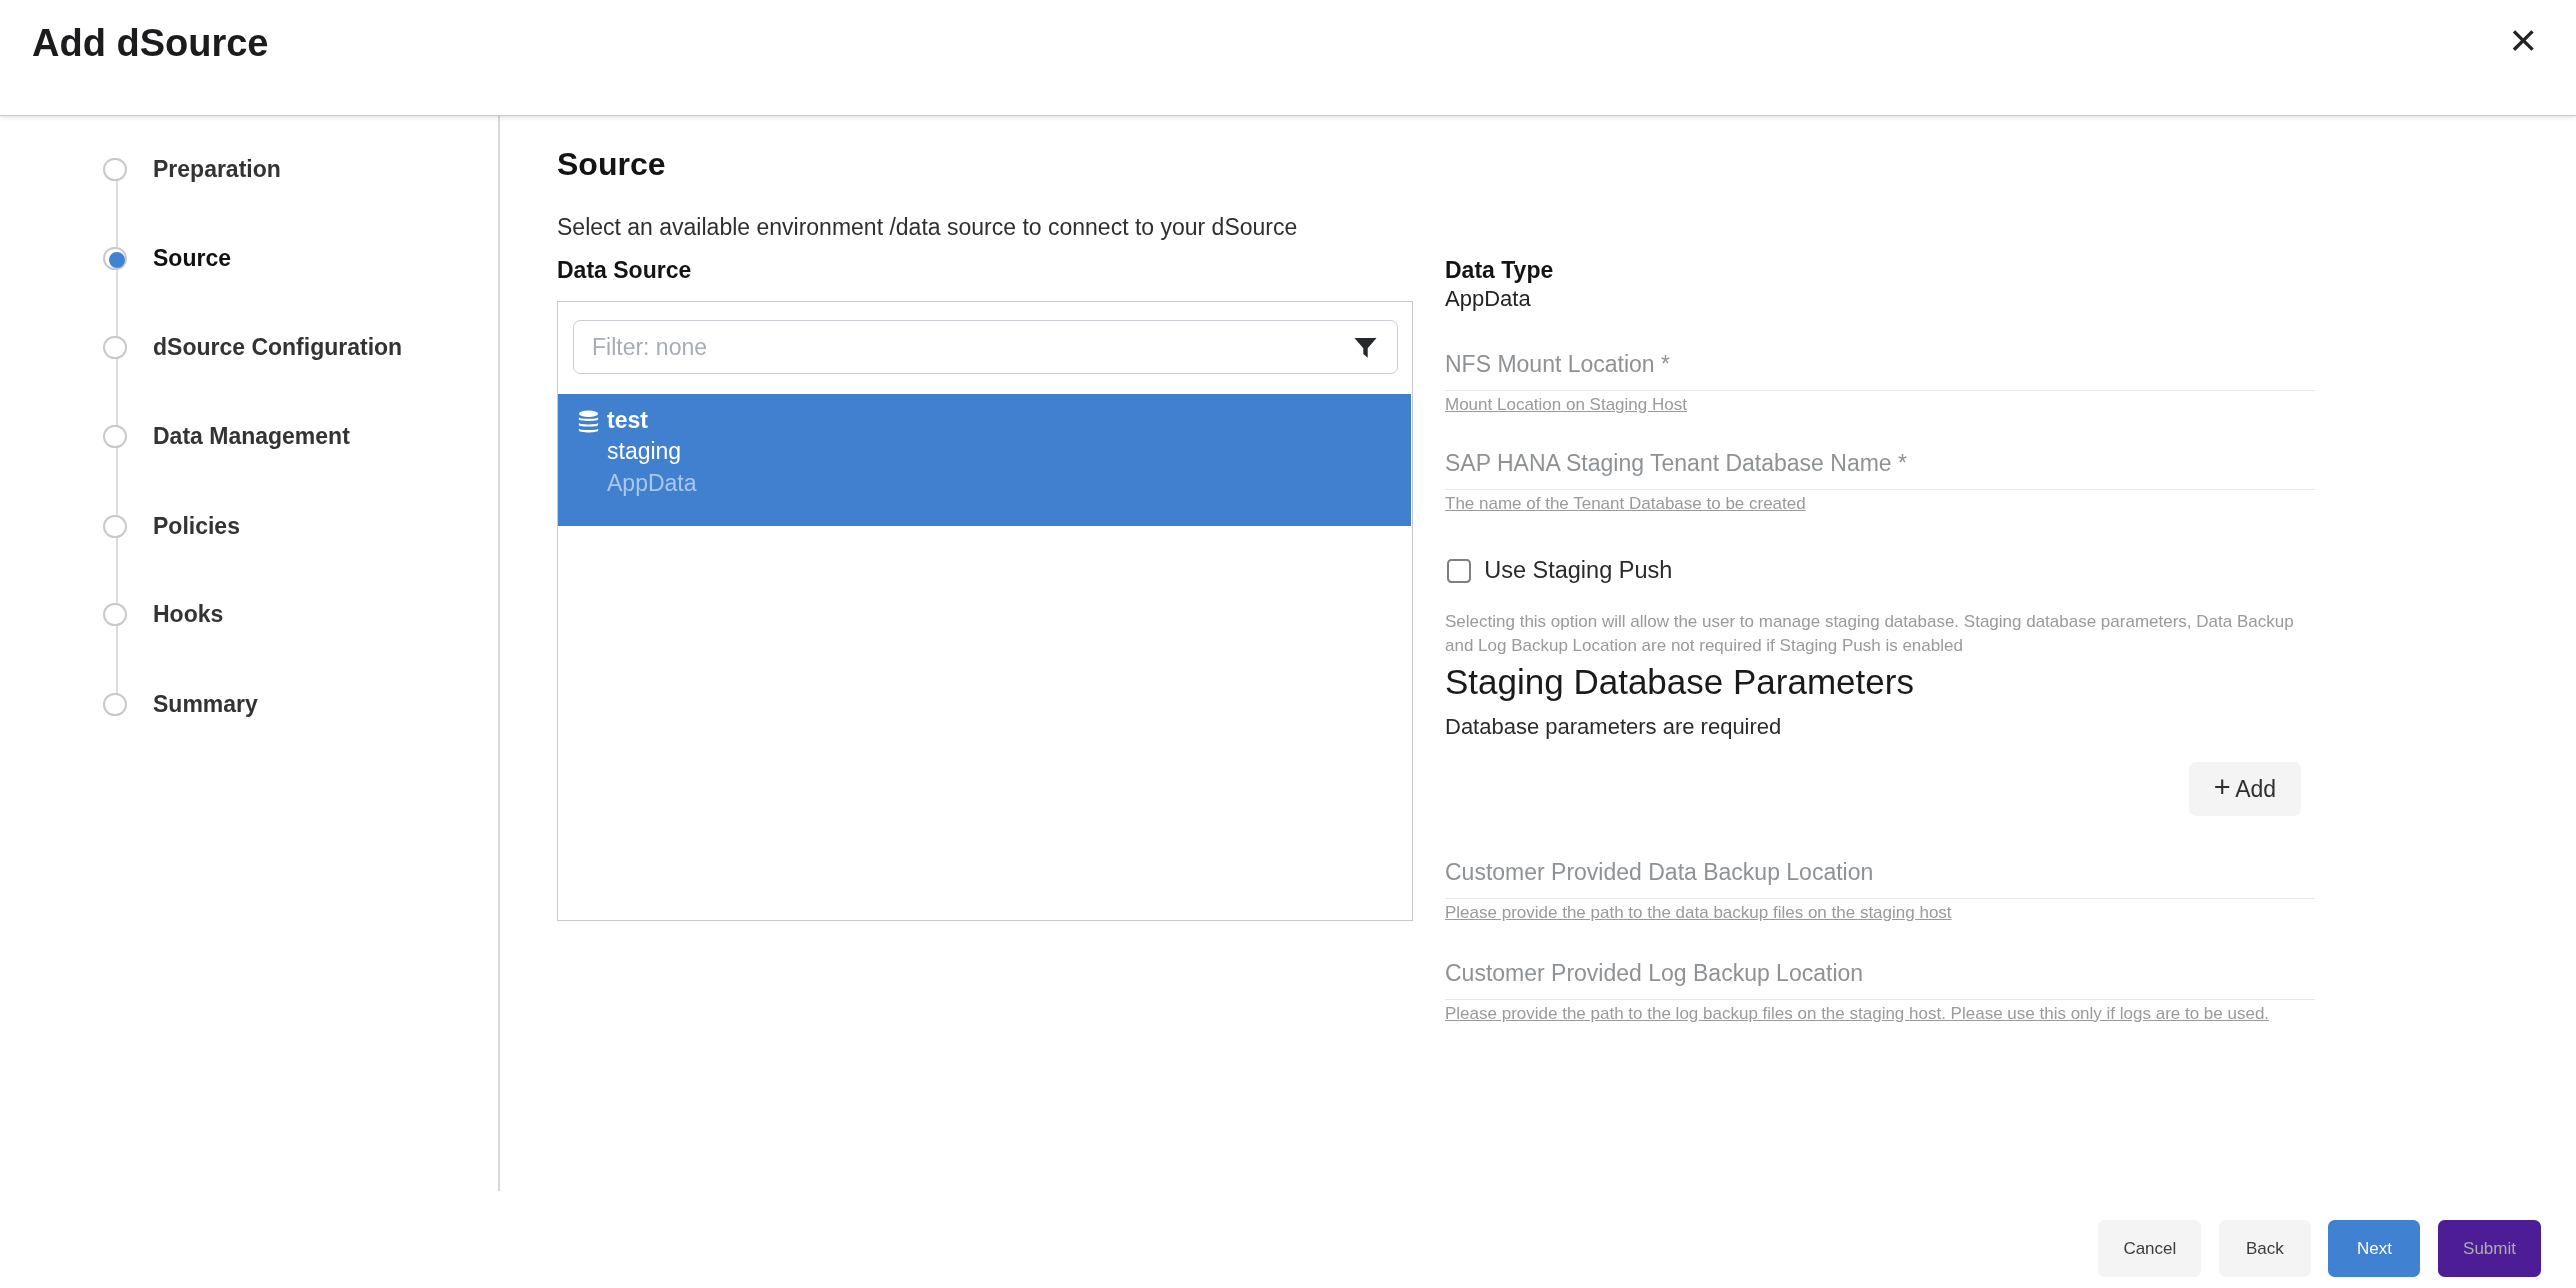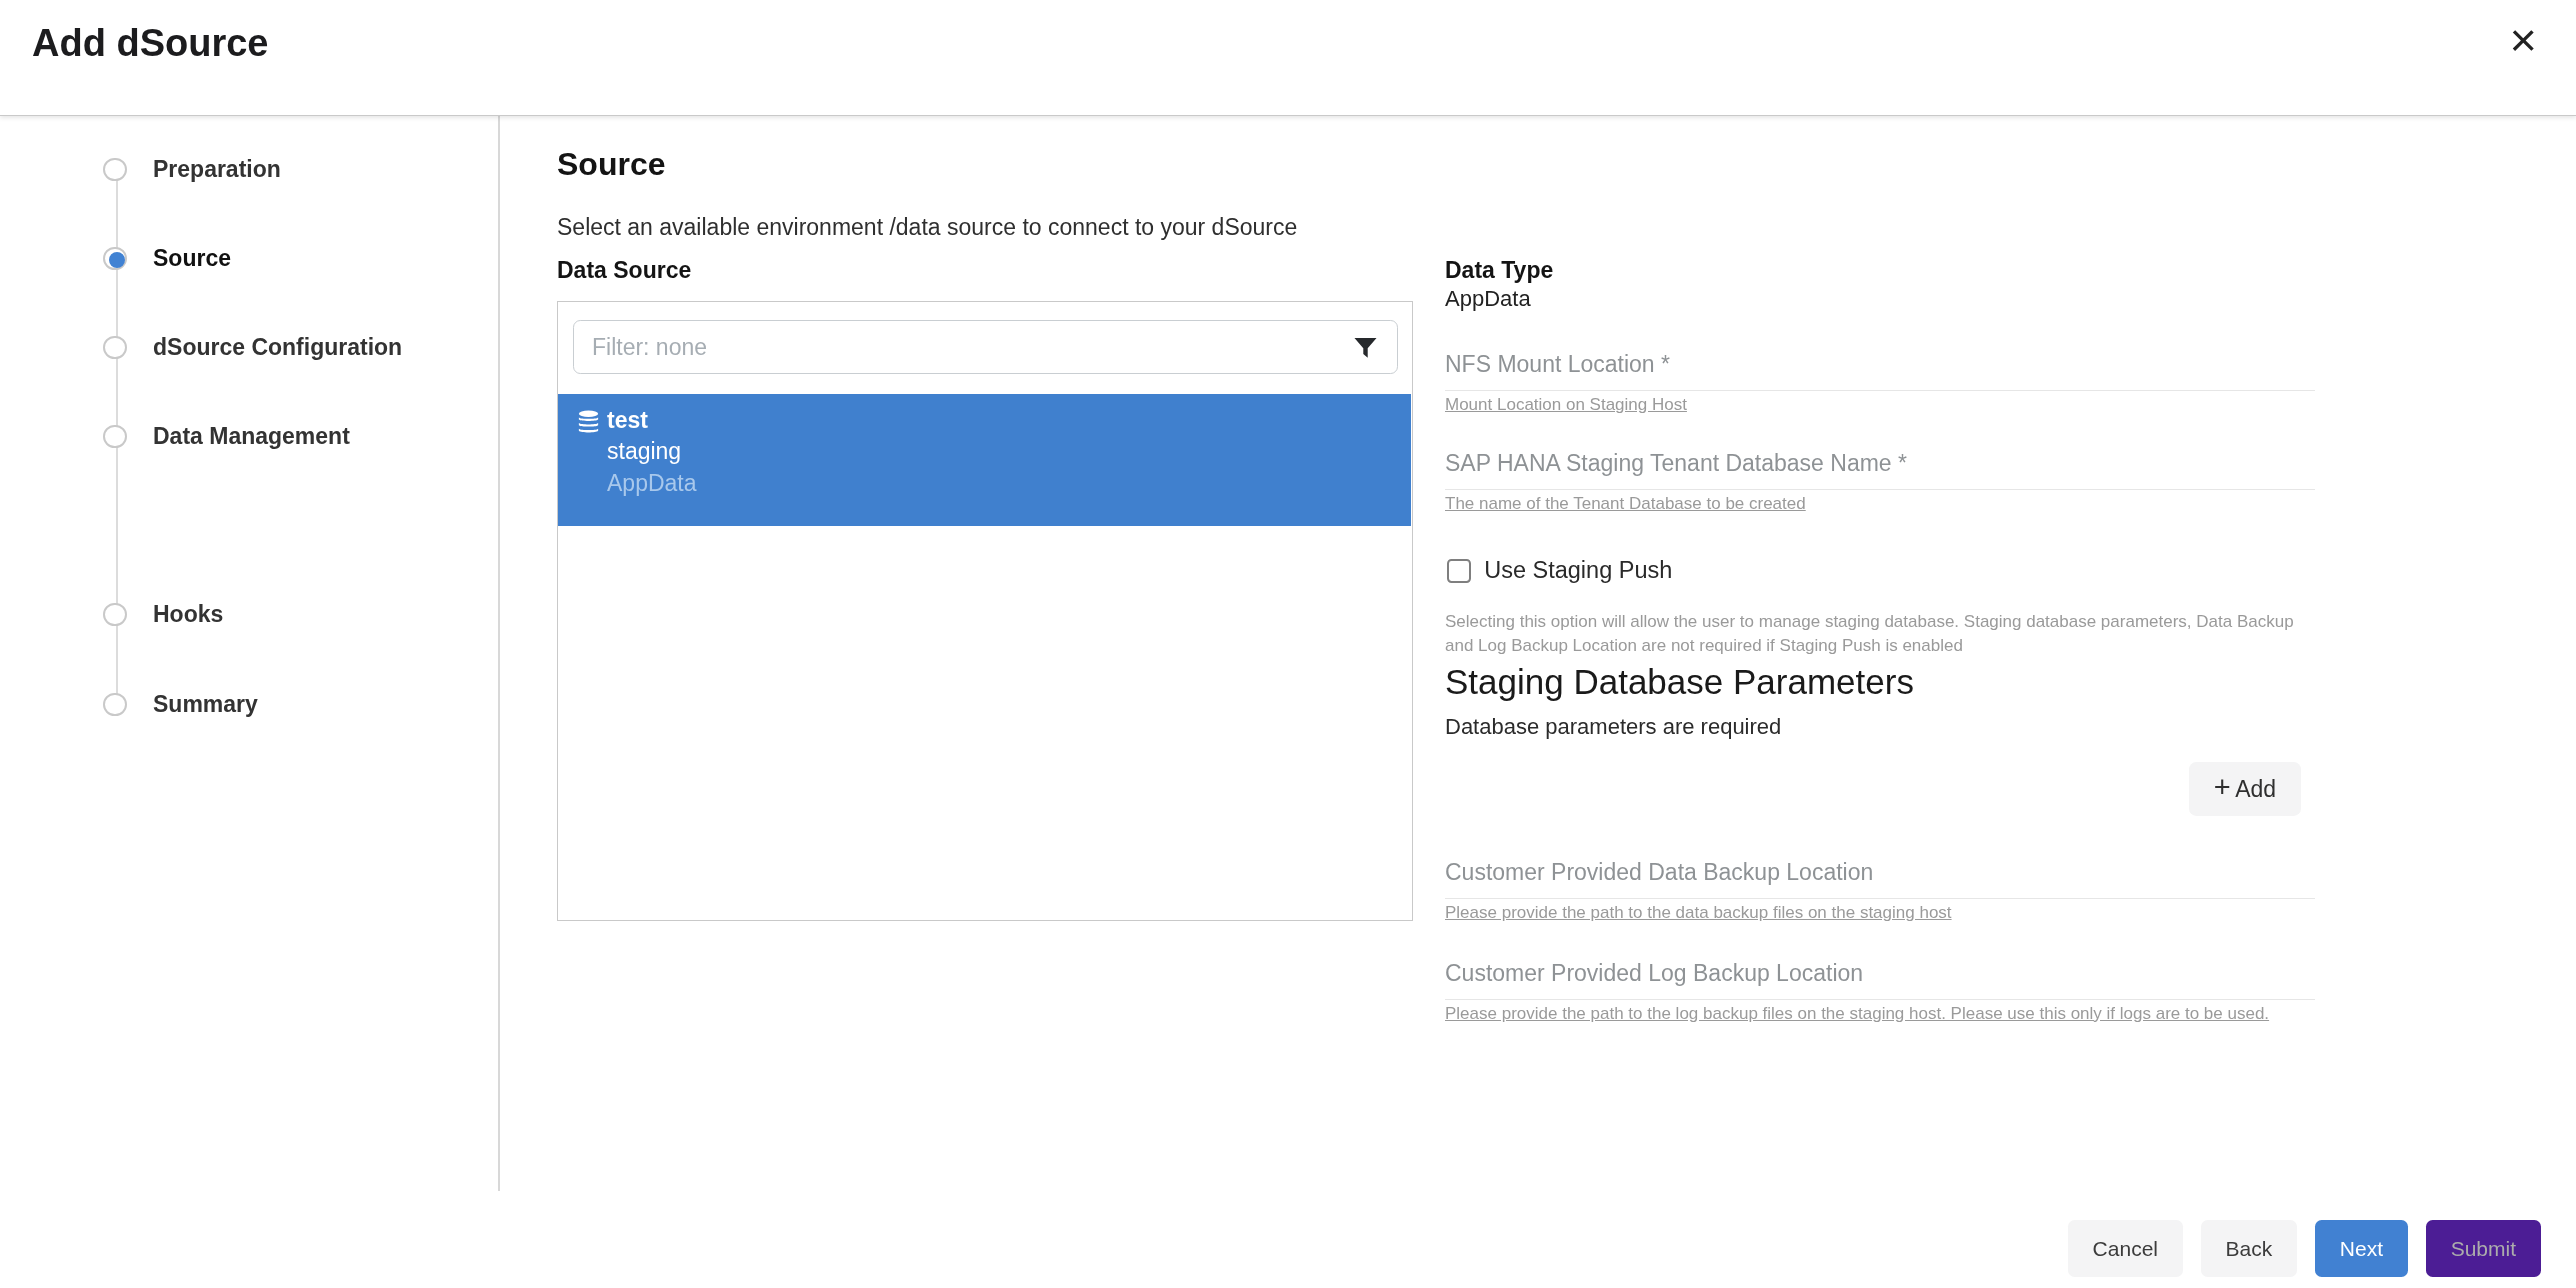--- a/index.html
+++ b/index.html
@@ -126,21 +126,21 @@
   .add-btn .plus{font-size:29px;font-weight:300;margin-right:4.4px;line-height:1;position:relative;top:-1.5px;}
   
   .footer{
     position:absolute;left:0;right:35px;top:1220px;height:57px;
     display:flex;justify-content:flex-end;align-items:center;gap:17.6px;
   }
   .btn{
     height:57px;min-width:92px;padding:0 25px;
     border:none;border-radius:6.6px;
     font-family:"Liberation Sans","DejaVu Sans",sans-serif;
-    font-size:21px;cursor:pointer;
+    font-size:17px;cursor:pointer;
     display:flex;align-items:center;justify-content:center;
   }
   .btn-default{background:#f4f4f5;color:#3c3c3c;}
   .btn-primary{background:#4181d2;color:#ffffff;}
   .btn-disabled{background:#4c1d95;color:#acacac;cursor:default;}
 </style>
 </head>
 <body>
 
 <div class="app">
@@ -163,20 +163,24 @@
         <span class="step-circle"></span>
         <span class="step-label">Source</span>
       </div>
       <div class="step" style="top:220px">
         <span class="step-circle"></span>
         <span class="step-label">dSource Configuration</span>
       </div>
       <div class="step" style="top:309px">
         <span class="step-circle"></span>
         <span class="step-label">Data Management</span>
+      </div>
+      <div class="step" style="top:399px">
+        <span class="step-circle"></span>
+        <span class="step-label">Policies</span>
       </div>
       <div class="step" style="top:577px">
         <span class="step-circle"></span>
         <span class="step-label">Summary</span>
       </div>
       <div class="step" style="top:487px">
         <span class="step-circle"></span>
         <span class="step-label">Hooks</span>
       </div>
     </div>

